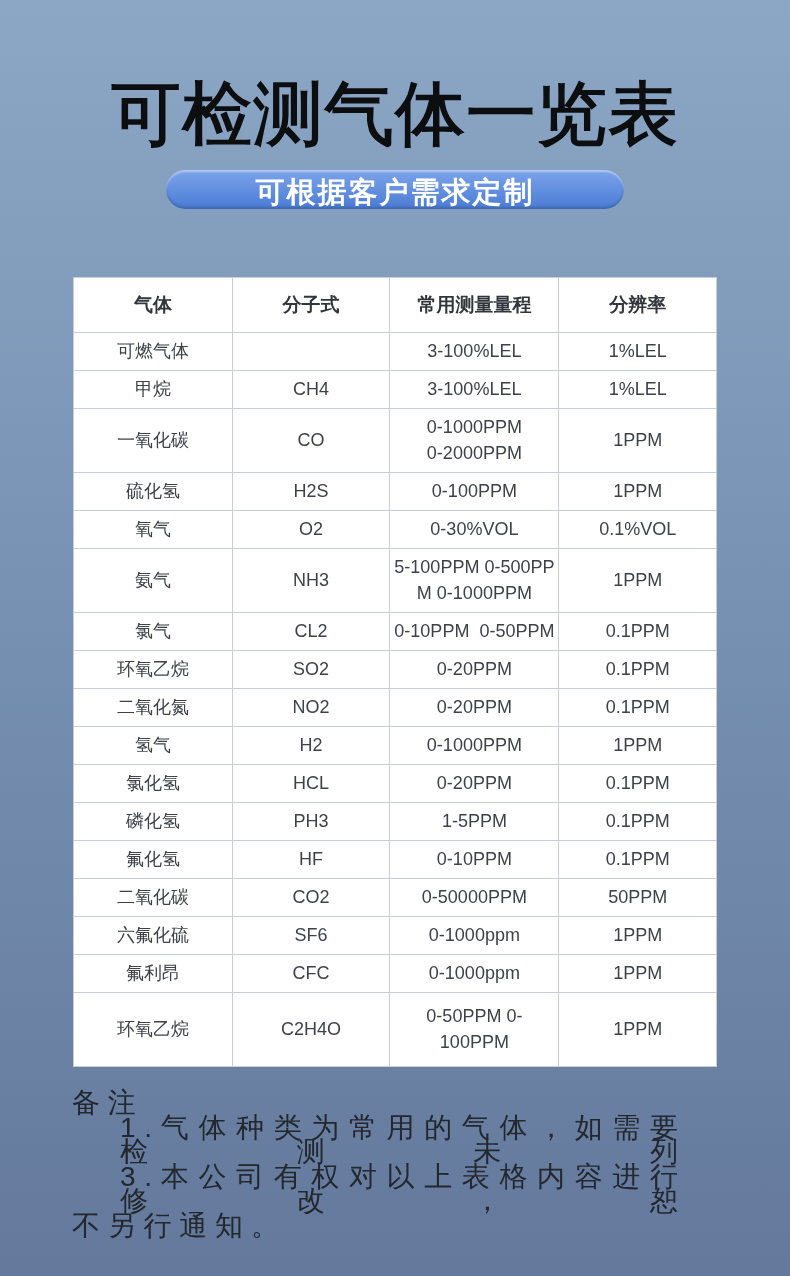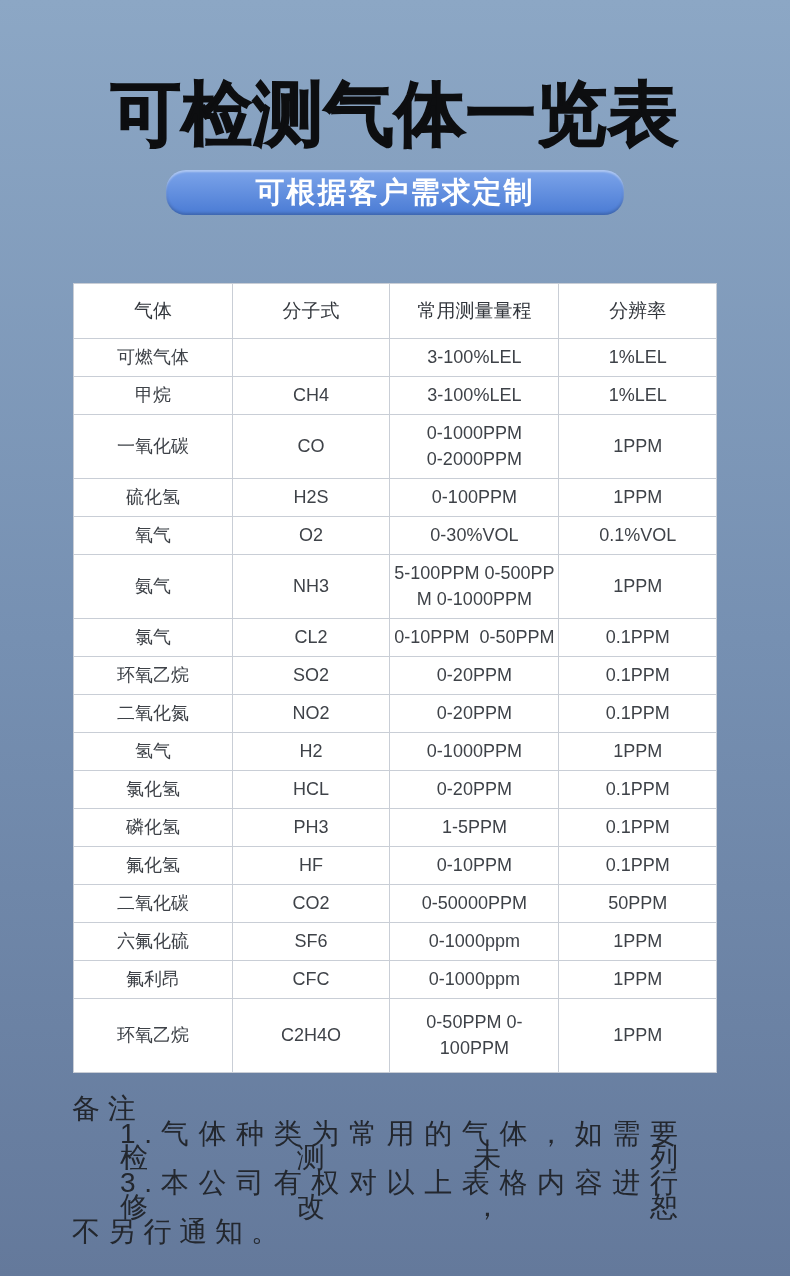--- a/index.html
+++ b/index.html
@@ -20,29 +20,29 @@
   html,body{width:790px;height:1276px;overflow:hidden;}
   body{
     font-family:"Liberation Sans","DejaVu Sans",sans-serif;
     background:linear-gradient(180deg,var(--bg-top) 0%,var(--bg-mid) 50%,var(--bg-bottom) 100%);
   }
   .page-title{
     padding-top:64px;
     text-align:center;
     font-size:70px;
     line-height:100px;
-    font-weight:700;
+    font-weight:400;
     letter-spacing:1px;
     color:var(--title-text);
     -webkit-text-stroke:1.5px var(--title-text);
     white-space:nowrap;
   }
   .badge{
     width:458px;
-    height:45px;
+    height:39px;
     margin:6px auto 0;
     border-radius:20px;
     background:linear-gradient(180deg,var(--badge-top) 0%,var(--badge-bottom) 100%);
     box-shadow:inset 0 2px 2px rgba(255,255,255,.4), inset 0 -2px 3px rgba(0,0,0,.18);
     color:var(--badge-text);
     font-size:29px;
     font-weight:700;
     letter-spacing:2px;
     text-align:center;
     line-height:45px;
@@ -58,21 +58,21 @@
     table-layout:fixed;
   }
   th,td{
     border:1px solid var(--table-border);
     text-align:center;
     vertical-align:middle;
   }
   thead th{
     height:55px;
     font-size:19px;
-    font-weight:400;
+    font-weight:700;
     color:var(--header-text);
     padding:0 21px;
   }
   tbody td{
     font-size:18px;
     color:var(--cell-text);
     line-height:26px;
     padding:5px 4px 6px;
     white-space:pre-wrap;
   }

